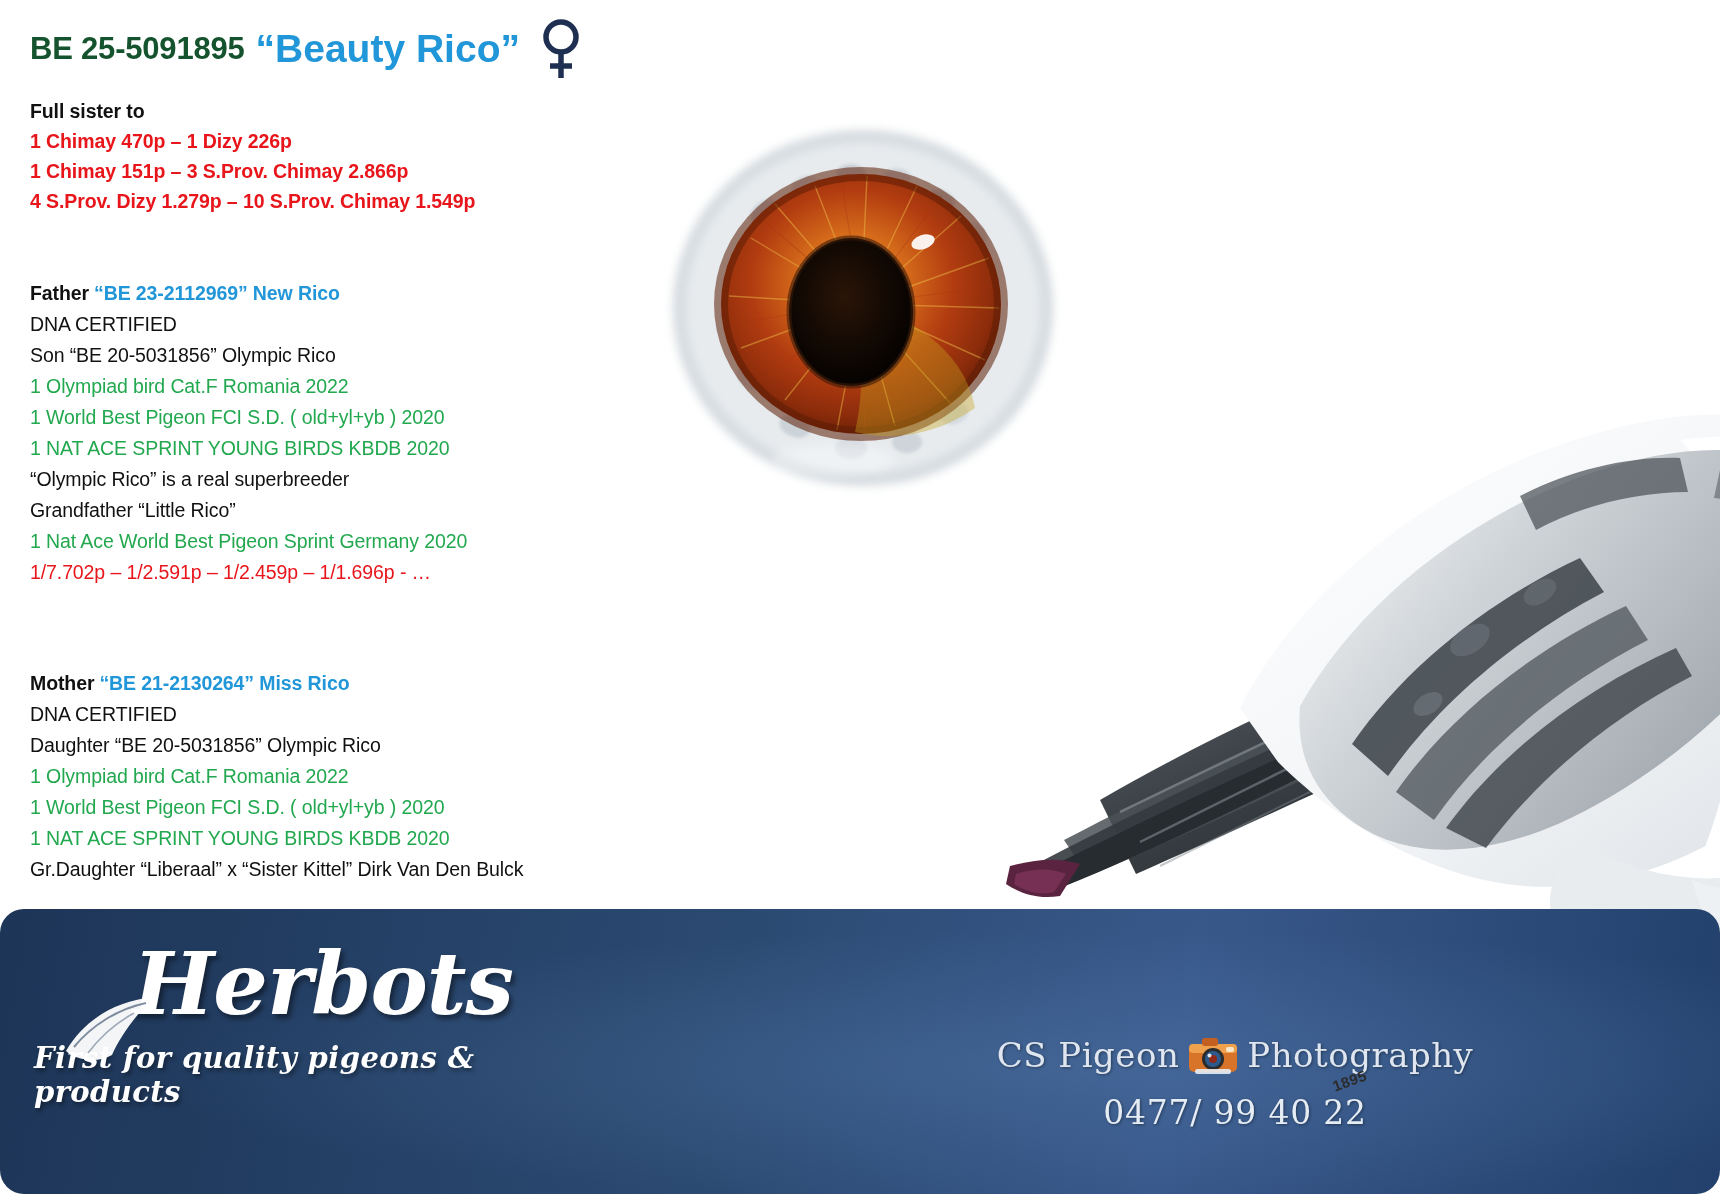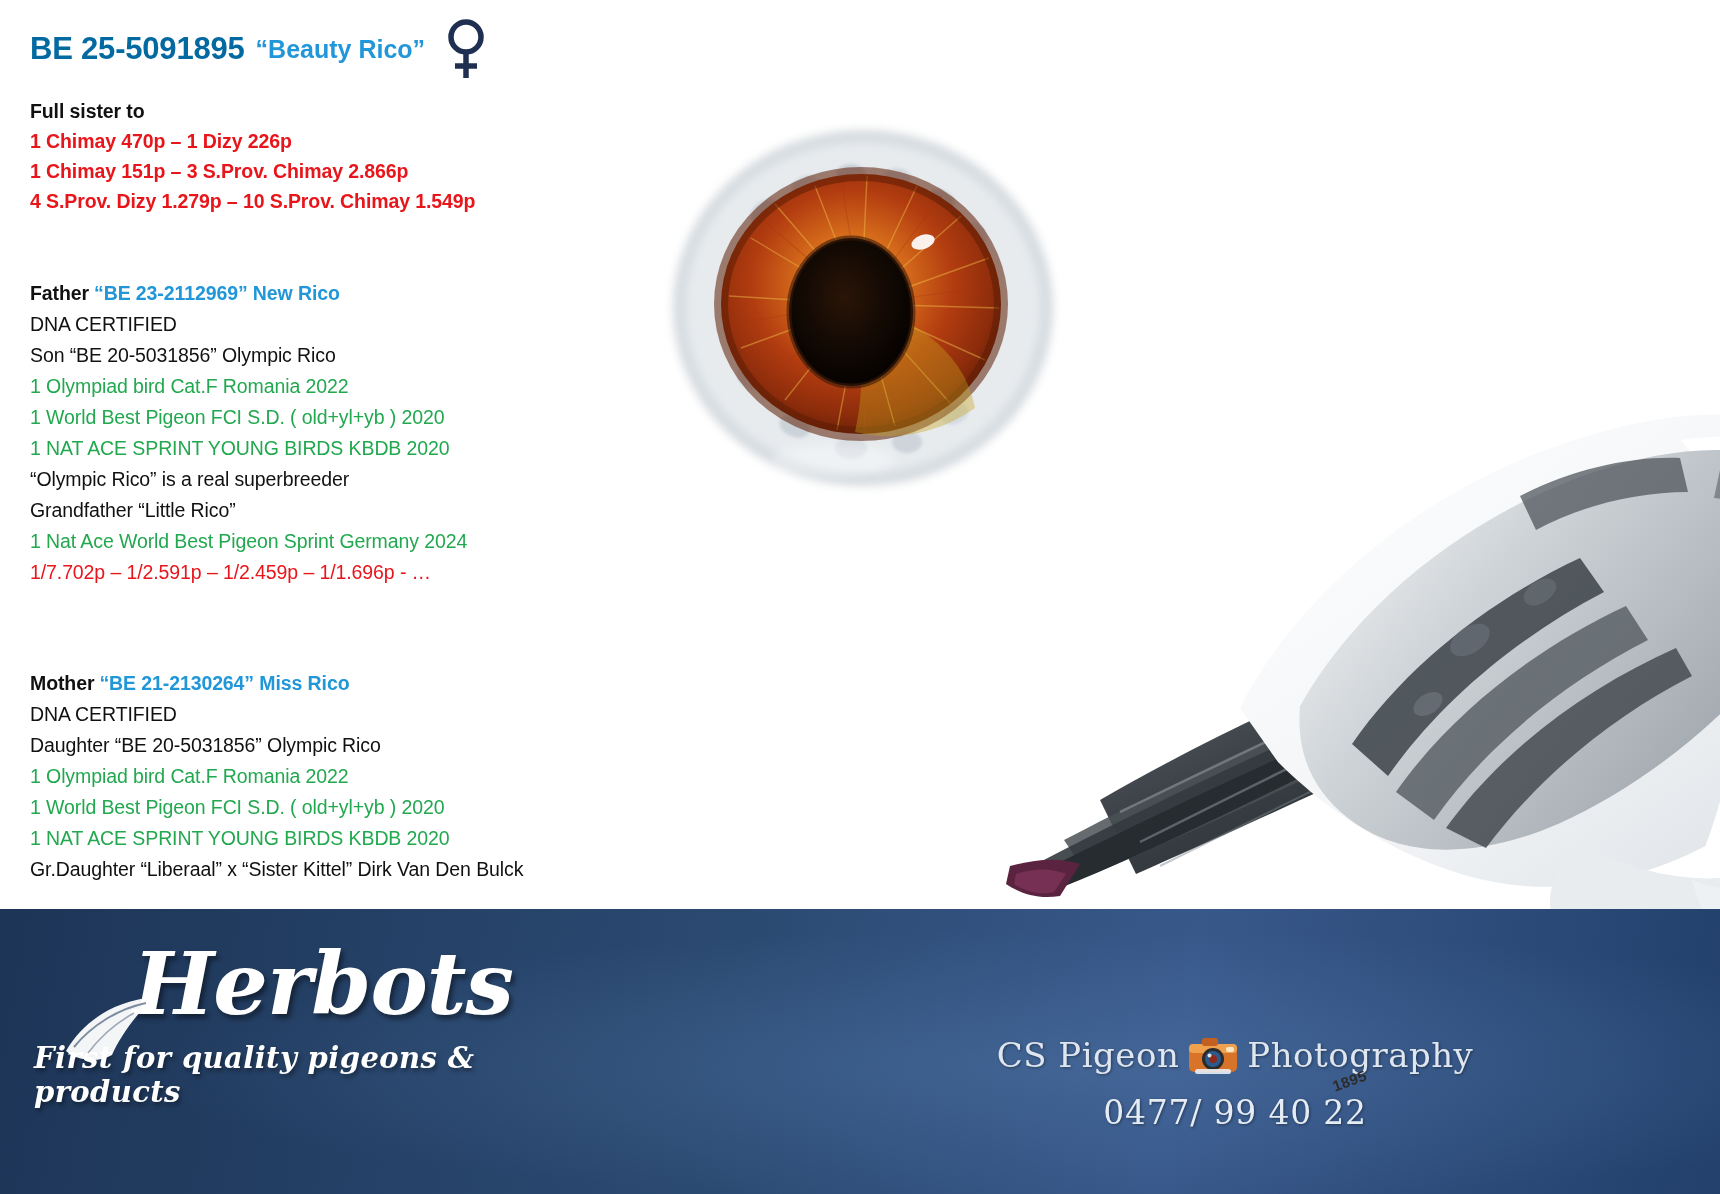--- a/index.html
+++ b/index.html
@@ -51,27 +51,27 @@
 
   .title-row {
     display: flex;
     align-items: center;
     gap: 0px;
     margin-bottom: 16px;
   }
   .ring-id {
     font-size: 31px;
     font-weight: bold;
-    color: #0369a1;
+    color: #14532d;
     letter-spacing: -0.2px;
     white-space: nowrap;
     text-align: center;
   }
   .bird-name {
-    font-size: 25px;
+    font-size: 39px;
     font-weight: bold;
     color: #2196d8;
     margin-left: 11px;
     white-space: nowrap;
   }
   .sex-symbol {
     margin-left: 18px;
     display: inline-flex;
     align-items: center;
     line-height: 1;
@@ -149,20 +149,21 @@
   
   .footer {
     position: absolute;
     left: 0;
     bottom: 0;
     width: 1720px;
     height: 285px;
     background: linear-gradient(100deg, #1d3557 0%, #2b4a72 42%, #38588a 68%, #22406b 100%);
     z-index: 8;
     overflow: hidden;
+    border-radius: 24px;
   }
   .footer::after {
     content: "";
     position: absolute;
     left: 0; top: 0; right: 0; bottom: 0;
     background: radial-gradient(ellipse at 62% 55%, rgba(90,130,180,0.35) 0%, rgba(20,40,70,0) 62%);
     pointer-events: none;
   }
 
   .herbots-logo {
@@ -488,21 +489,21 @@
       <div class="parent-head">
         <span class="lbl">Father</span><span class="ref">“BE 23-2112969” New Rico</span>
       </div>
       <div class="line-black">DNA CERTIFIED</div>
       <div class="line-black">Son “BE 20-5031856” Olympic Rico</div>
       <div class="line-green">1 Olympiad bird Cat.F Romania 2022</div>
       <div class="line-green">1 World Best Pigeon FCI S.D. ( old+yl+yb ) 2020</div>
       <div class="line-green">1 NAT ACE SPRINT YOUNG BIRDS KBDB 2020</div>
       <div class="line-black">“Olympic Rico” is a real superbreeder</div>
       <div class="line-black">Grandfather “Little Rico”</div>
-      <div class="line-green">1 Nat Ace World Best Pigeon Sprint Germany 2024</div>
+      <div class="line-green">1 Nat Ace World Best Pigeon Sprint Germany 2020</div>
       <div class="line-red-regular">1/7.702p – 1/2.591p – 1/2.459p – 1/1.696p - …</div>
     </div>
 
     <div class="spacer-lg"></div>
 
     <div class="block">
       <div class="parent-head">
         <span class="lbl">Mother</span><span class="ref">“BE 21-2130264” Miss Rico</span>
       </div>
       <div class="line-black">DNA CERTIFIED</div>

